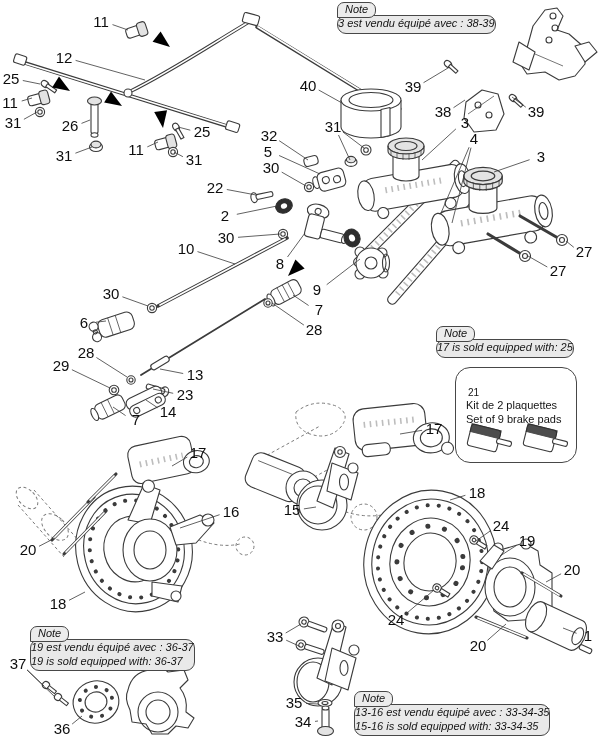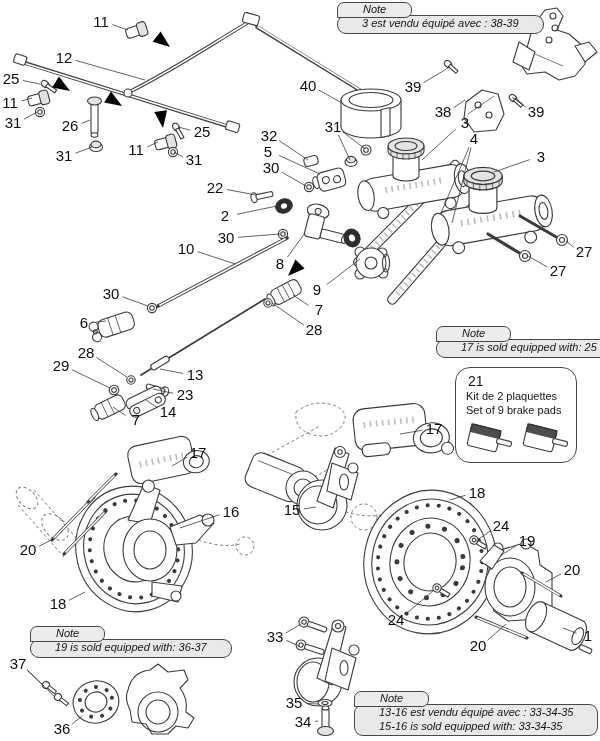--- a/index.html
+++ b/index.html
@@ -21,27 +21,27 @@
   .holes{fill:none;stroke:#3b3b3b;stroke-width:4;stroke-dasharray:.1 11;stroke-linecap:round}
   .holes2{fill:none;stroke:#3b3b3b;stroke-width:5;stroke-dasharray:.1 17;stroke-linecap:round}
   .hatch{stroke:#9a9a9a;stroke-width:6;stroke-dasharray:1.6 4.5;opacity:.65;fill:none}
   .leader{stroke:#3a3a3a;stroke-width:.8}
   text.callout{font:15px "Liberation Sans",sans-serif;fill:#0d0d0d;text-anchor:middle}
   .arrowhead{fill:#000}
 
   
   .note{position:absolute;font:italic 11px "Liberation Sans",sans-serif;color:#141414;z-index:3}
   .note-tab{display:inline-block;border:1.2px solid #474747;border-radius:7px 7px 7px 0;
-            background:#ececec;padding:0 25px 1px;position:relative;z-index:2;line-height:13px}
+            background:#ececec;padding:0 7px 1px;position:relative;z-index:2;line-height:13px}
   .note-body{border:1.2px solid #474747;border-radius:9px;background:#e9e9e9;
-             padding:1px 24px 2px;margin-top:-3px;line-height:13.5px;white-space:nowrap}
+             padding:1px 0 2px;margin-top:-3px;line-height:13.5px;white-space:nowrap}
   .kit{position:absolute;border:1.3px solid #474747;border-radius:15px;background:transparent;
        font:11px "Liberation Sans",sans-serif;color:#141414;padding:5px 10px;z-index:2;
        box-sizing:border-box}
-  .kit-num{font-size:14px;margin:0 0 1px 2px}
+  .kit-num{font-size:10px;margin:14px 0 1px 2px}
   .kit-line{line-height:13.5px;white-space:nowrap}
 </style>
 </head>
 <body>
 
 <div id="stage">
 
 <svg width="600" height="741" viewBox="0 0 600 741">
 
   <g class="dash">
@@ -608,20 +608,21 @@
   <div class="note" style="left:436px;top:326px">
     <div class="note-tab">Note</div>
     <div class="note-body">
       <div>17 is sold equipped with: 25</div>
     </div>
   </div>
 
   <div class="note" style="left:30px;top:626px">
     <div class="note-tab">Note</div>
     <div class="note-body">
+      <div>19 est vendu équipé avec : 36-37</div>
       <div>19 is sold equipped with: 36-37</div>
     </div>
   </div>
 
   <div class="note" style="left:354px;top:691px">
     <div class="note-tab">Note</div>
     <div class="note-body">
       <div>13-16 est vendu équipé avec : 33-34-35</div>
       <div>15-16 is sold equipped with: 33-34-35</div>
     </div>

